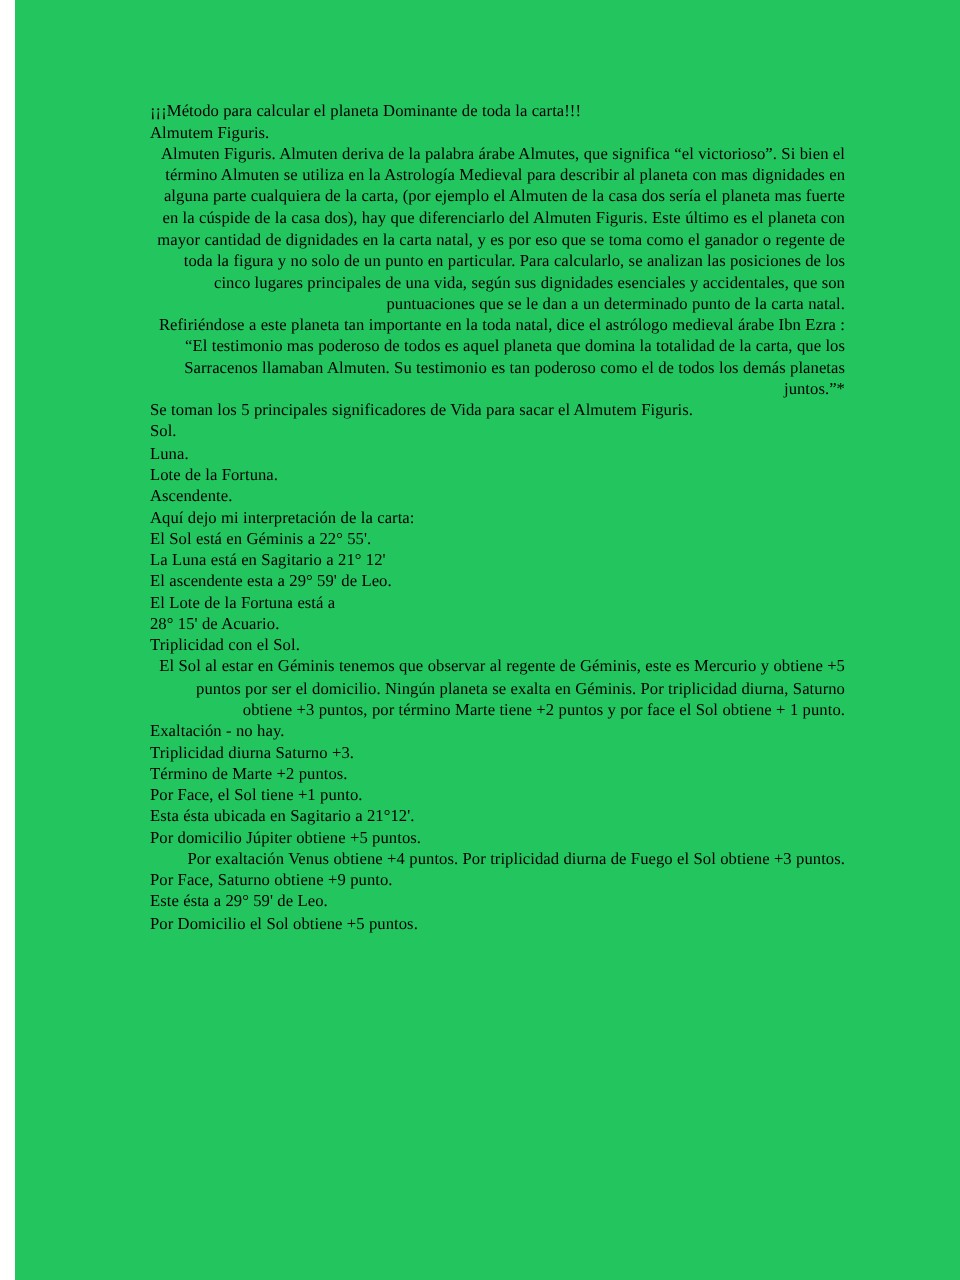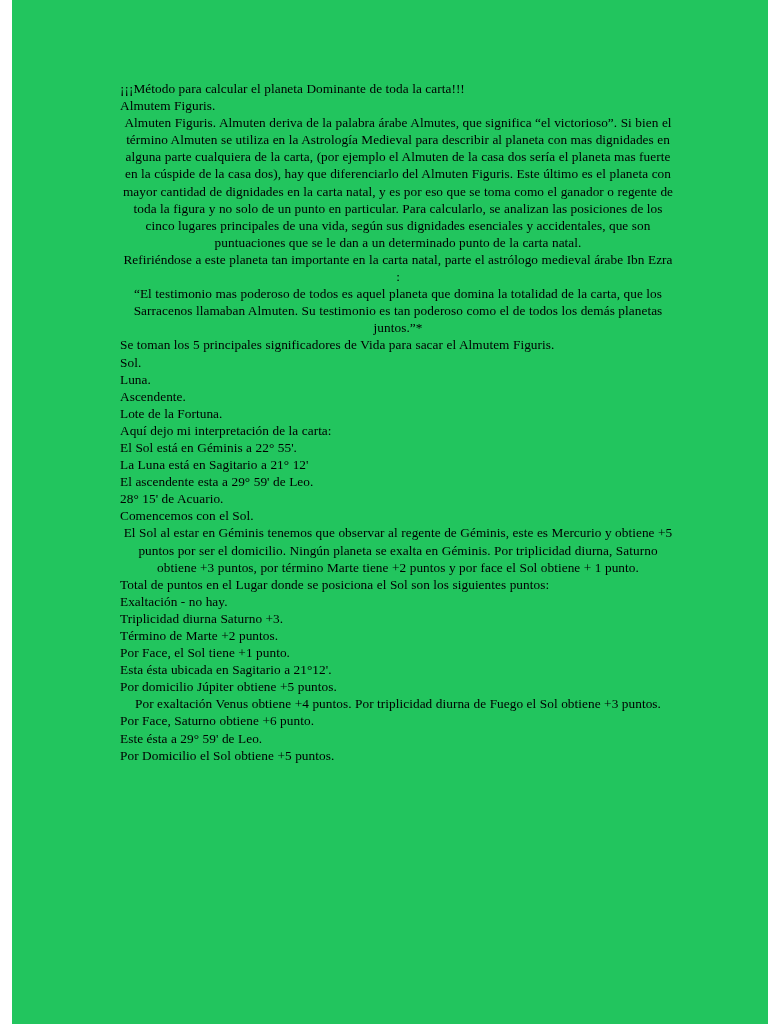--- a/index.html
+++ b/index.html
@@ -36,52 +36,52 @@
     font-size: 13.3px;
     line-height: 17.1px;
     text-align: left;
     word-spacing: 0.1px;
     letter-spacing: 0.05px;
     text-indent: 0;
     white-space: normal;
   }
   
   .para.flow {
-    text-align: center;
+    text-align: right;
   }
 </style>
 </head>
 <body>
 
 <div class="page">
   <div class="doc-body">
 
     <p class="para">¡¡¡Método para calcular el planeta Dominante de toda la carta!!!</p>
     <p class="para">Almutem Figuris.</p>
     <p class="para flow">Almuten Figuris. Almuten deriva de la palabra árabe Almutes, que significa “el victorioso”. Si bien el término Almuten se utiliza en la Astrología Medieval para describir al planeta con mas dignidades en alguna parte cualquiera de la carta, (por ejemplo el Almuten de la casa dos sería el planeta mas fuerte en la cúspide de la casa dos), hay que diferenciarlo del Almuten Figuris. Este último es el planeta con mayor cantidad de dignidades en la carta natal, y es por eso que se toma como el ganador o regente de toda la figura y no solo de un punto en particular. Para calcularlo, se analizan las posiciones de los cinco lugares principales de una vida, según sus dignidades esenciales y accidentales, que son puntuaciones que se le dan a un determinado punto de la carta natal.</p>
-    <p class="para flow">Refiriéndose a este planeta tan importante en la carta natal, parte el astrólogo medieval árabe Ibn Ezra :</p>
+    <p class="para flow">Refiriéndose a este planeta tan importante en la toda natal, dice el astrólogo medieval árabe Ibn Ezra :</p>
     <p class="para flow">“El testimonio mas poderoso de todos es aquel planeta que domina la totalidad de la carta, que los Sarracenos llamaban Almuten. Su testimonio es tan poderoso como el de todos los demás planetas juntos.”*</p>
     <p class="para">Se toman los 5 principales significadores de Vida para sacar el Almutem Figuris.</p>
     <p class="para">Sol.</p>
     <p class="para">Luna.</p>
+    <p class="para">Lote de la Fortuna.</p>
     <p class="para">Ascendente.</p>
-    <p class="para">Lote de la Fortuna.</p>
     <p class="para">Aquí dejo mi interpretación de la carta:</p>
     <p class="para">El Sol está en Géminis a 22° 55'.</p>
     <p class="para">La Luna está en Sagitario a 21° 12'</p>
     <p class="para">El ascendente esta a 29° 59' de Leo.</p>
+    <p class="para">El Lote de la Fortuna está a</p>
     <p class="para">28° 15' de Acuario.</p>
-    <p class="para">Comencemos con el Sol.</p>
+    <p class="para">Triplicidad con el Sol.</p>
     <p class="para flow">El Sol al estar en Géminis tenemos que observar al regente de Géminis, este es Mercurio y obtiene +5 puntos por ser el domicilio. Ningún planeta se exalta en Géminis. Por triplicidad diurna, Saturno obtiene +3 puntos, por término Marte tiene +2 puntos y por face el Sol obtiene + 1 punto.</p>
-    <p class="para">Total de puntos en el Lugar donde se posiciona el Sol son los siguientes puntos:</p>
     <p class="para">Exaltación - no hay.</p>
     <p class="para">Triplicidad diurna Saturno +3.</p>
     <p class="para">Término de Marte +2 puntos.</p>
     <p class="para">Por Face, el Sol tiene +1 punto.</p>
     <p class="para">Esta ésta ubicada en Sagitario a 21°12'.</p>
     <p class="para">Por domicilio Júpiter obtiene +5 puntos.</p>
     <p class="para flow">Por exaltación Venus obtiene +4 puntos. Por triplicidad diurna de Fuego el Sol obtiene +3 puntos.</p>
-    <p class="para">Por Face, Saturno obtiene +6 punto.</p>
+    <p class="para">Por Face, Saturno obtiene +9 punto.</p>
     <p class="para">Este ésta a 29° 59' de Leo.</p>
     <p class="para">Por Domicilio el Sol obtiene +5 puntos.</p>
 
   </div>
 </div>
 
 </body></html>

